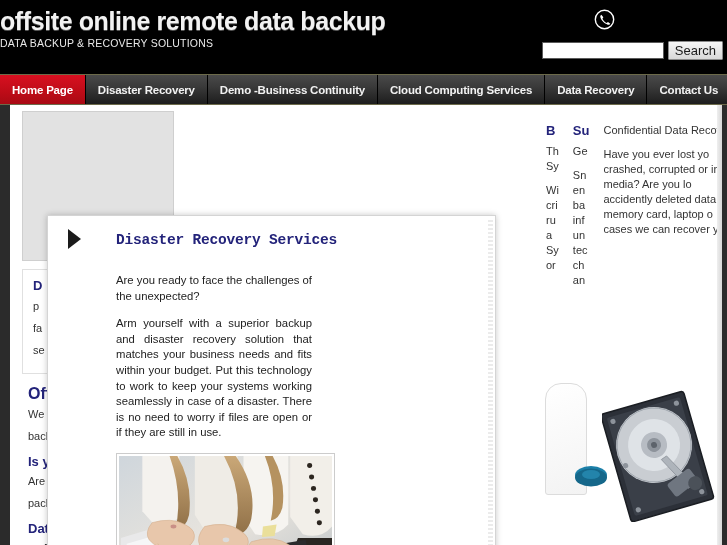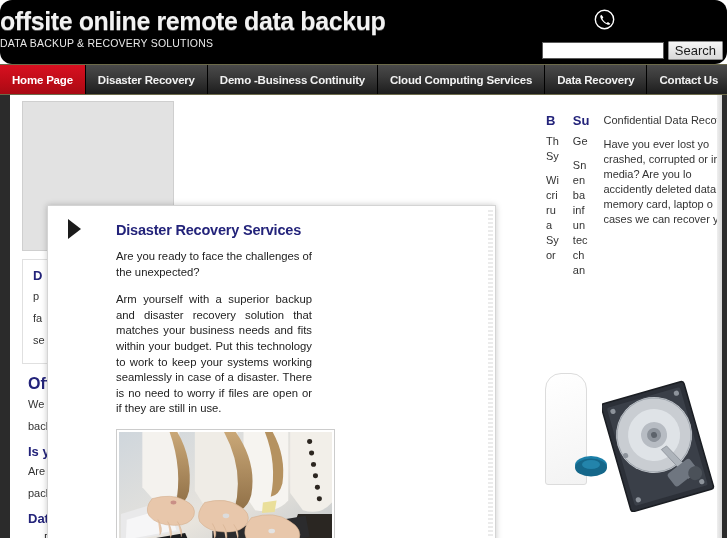--- a/index.html
+++ b/index.html
@@ -17,24 +17,23 @@
     width: 727px;
     height: 545px;
     overflow: hidden;
     background: #ffffff;
   }
 
   
   #header {
     position: relative;
     width: 727px;
-    height: 64px;
+    height: 74px;
     background: #000000;
     overflow: hidden;
-    border-radius: 12px;
   }
   #brand {
     position: absolute;
     left: 0px;
     top: 6px;
   }
   #brand-title {
     font-size: 25px;
     font-weight: bold;
     color: #f2f2f2;
@@ -253,21 +252,22 @@
     box-shadow: 0 0 6px rgba(0,0,0,0.22);
     z-index: 20;
     overflow: hidden;
     padding: 16px 24px 10px 24px;
   }
   #overlay-head {
     display: flex;
     align-items: flex-end;
     gap: 8px;
     margin-left: 44px;
-    margin-bottom: 11px;
+    margin-bottom: 25px;
+    font-family: Liberation Mono, monospace;
   }
   #overlay-title {
     font-size: 14.5px;
     font-weight: bold;
     color: #23237a;
     letter-spacing: -0.2px;
     white-space: nowrap;
   }
   #overlay-arrow {
     position: absolute;

